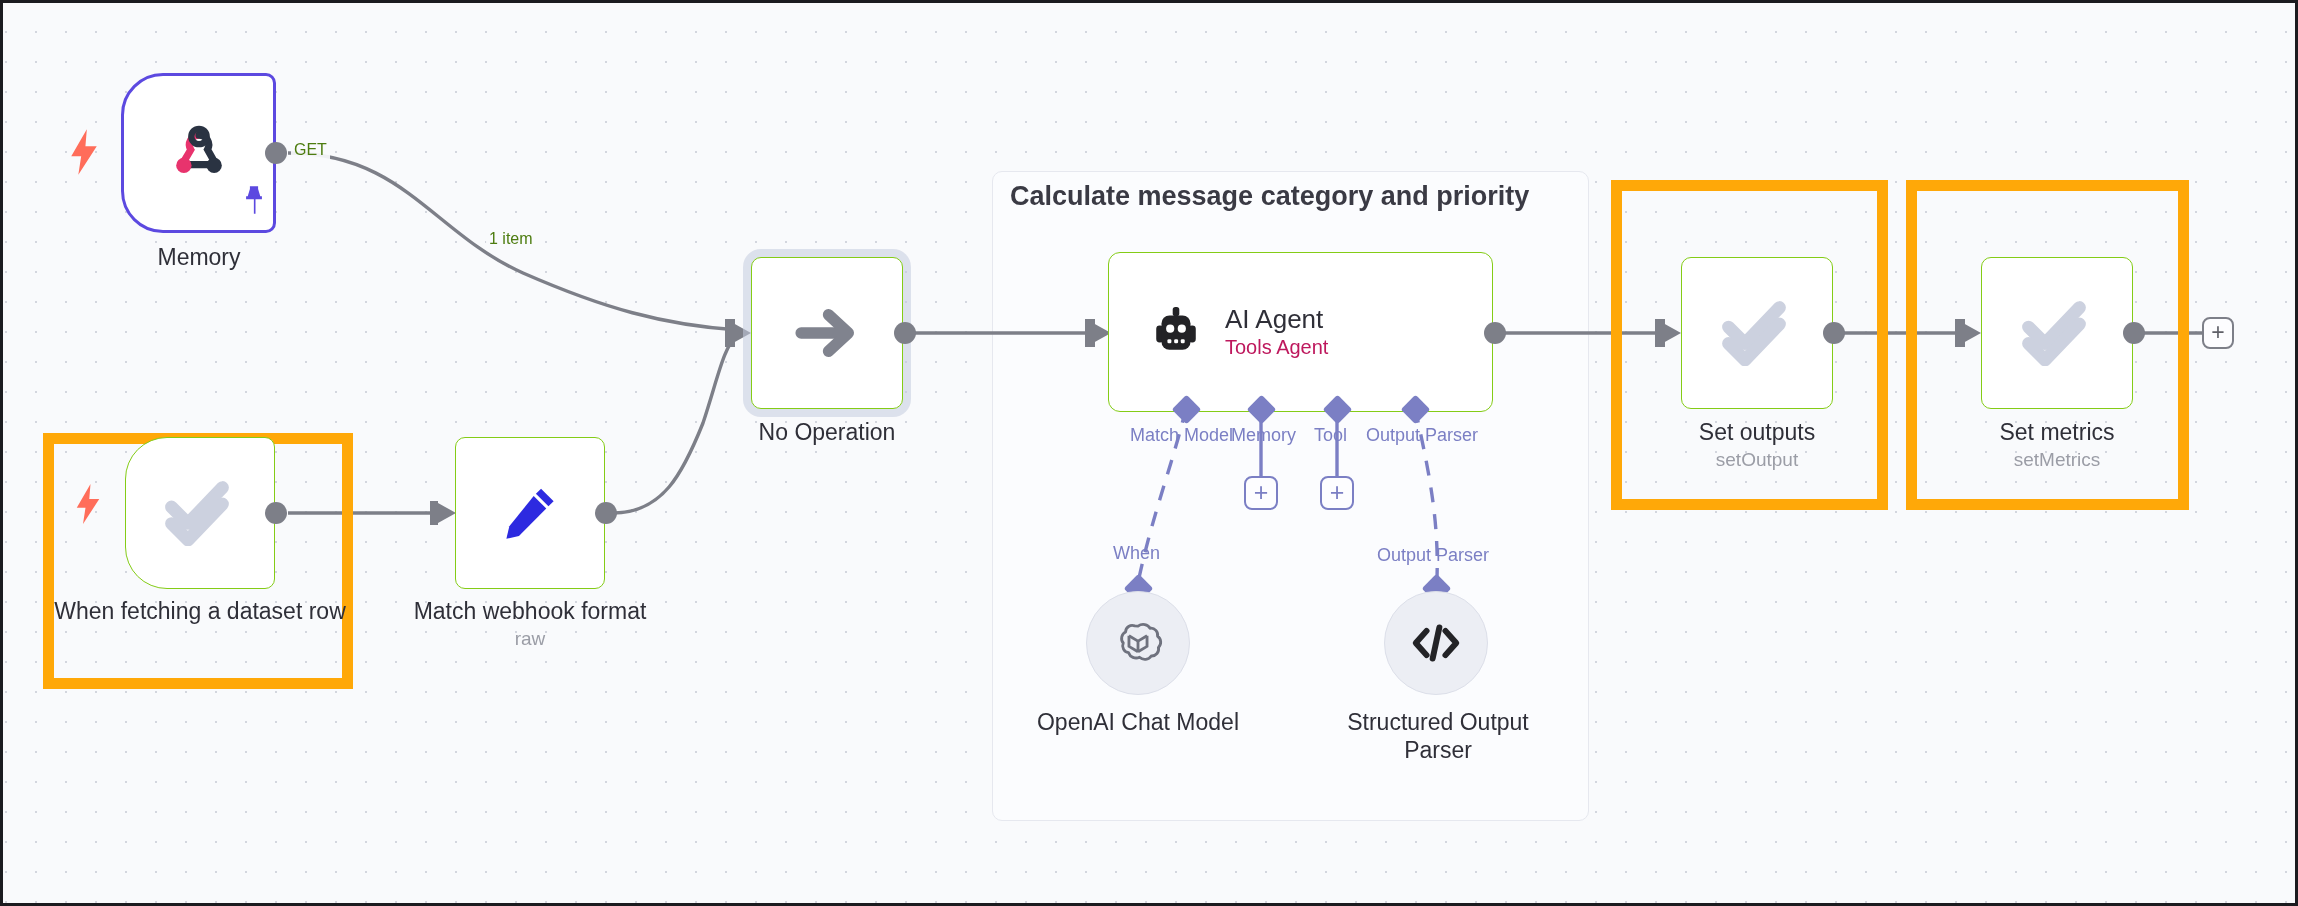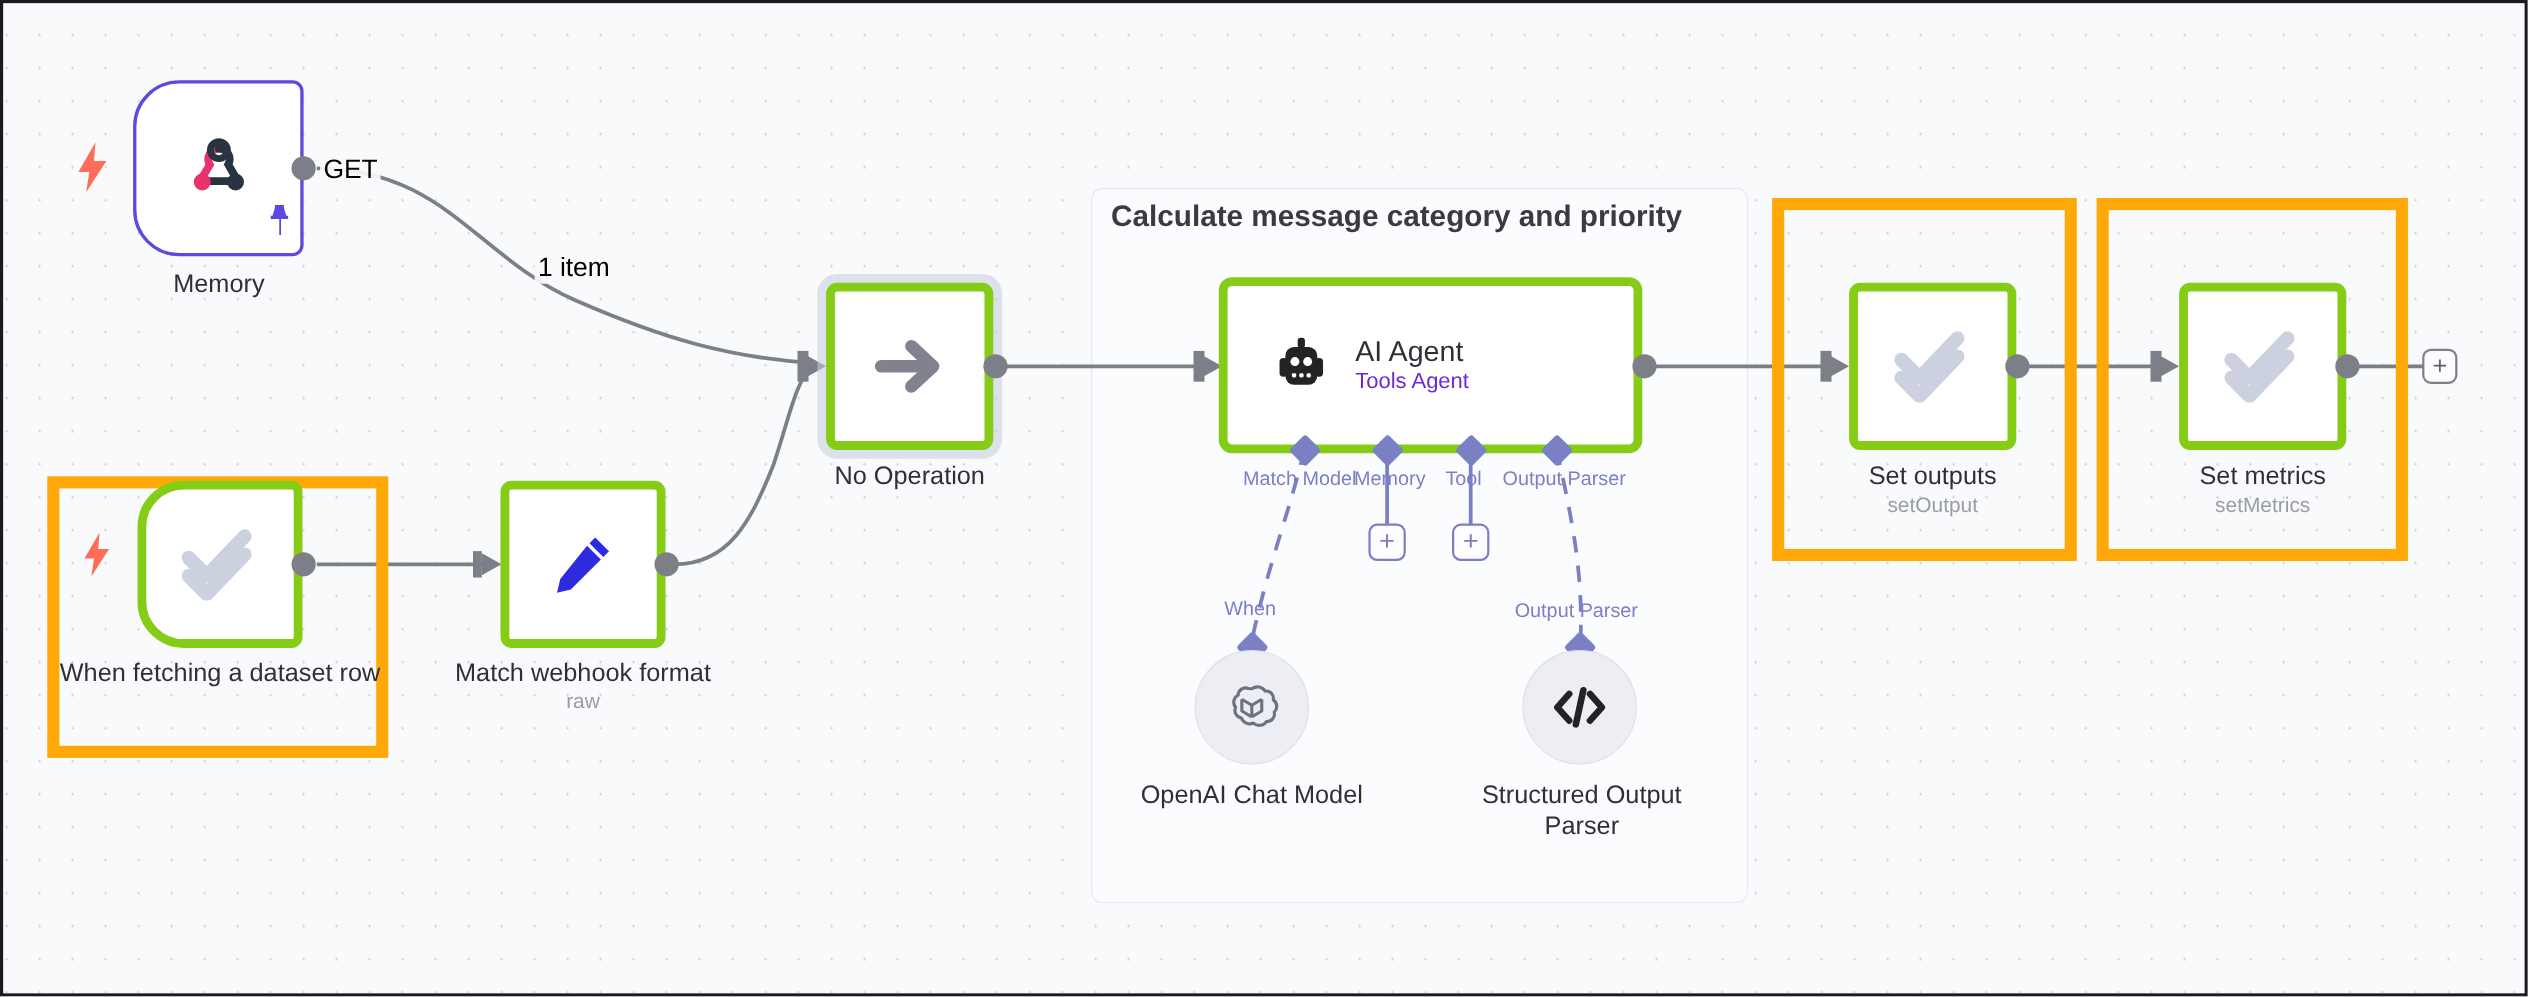--- a/index.html
+++ b/index.html
@@ -33,21 +33,21 @@
     width: 2298px;
     height: 906px;
     overflow: visible;
   }
 
   
   .node {
     position: absolute;
     box-sizing: border-box;
     background: #ffffff;
-    border: 8px solid #84cc16;
+    border: 1px solid #84cc16;
     border-radius: 10px;
     display: flex;
     align-items: center;
     justify-content: center;
   }
   .node.trigger {
     border-radius: 42px 10px 10px 42px;
   }
   .node.webhook {
     border-color: #5c49e0;
@@ -68,21 +68,21 @@
     align-items: flex-start;
     justify-content: center;
     line-height: 1.15;
   }
   .node-title-main {
     font-size: 26px;
     color: #2f2f38;
   }
   .node-title-sub {
     font-size: 20px;
-    color: #6d28d9;
+    color: #be185d;
     margin-top: 2px;
   }
 
   
   .node-label {
     position: absolute;
     text-align: center;
     color: #2f2f38;
     font-size: 23px;
     line-height: 1.22;
@@ -175,22 +175,22 @@
   .highlight-box {
     position: absolute;
     border: 11px solid #ffa808;
     box-sizing: border-box;
     background: transparent;
   }
 
   
   .wire-label {
     position: absolute;
-    font-size: 24px;
-    color: #000000;
+    font-size: 16px;
+    color: #4d7c0f;
     background: rgba(249,250,252,0.92);
     padding: 0 3px;
     white-space: nowrap;
   }
 
   
   .bolt {
     position: absolute;
     color: #ff6d5a;
     font-size: 44px;

